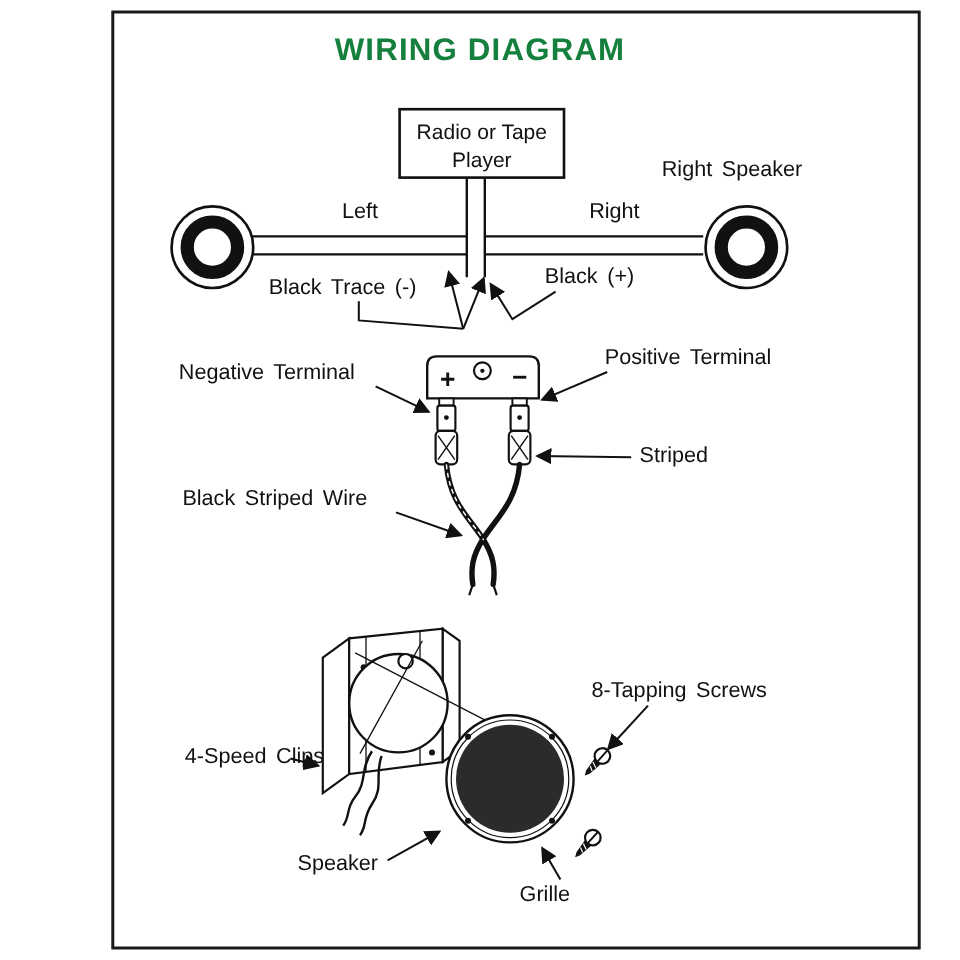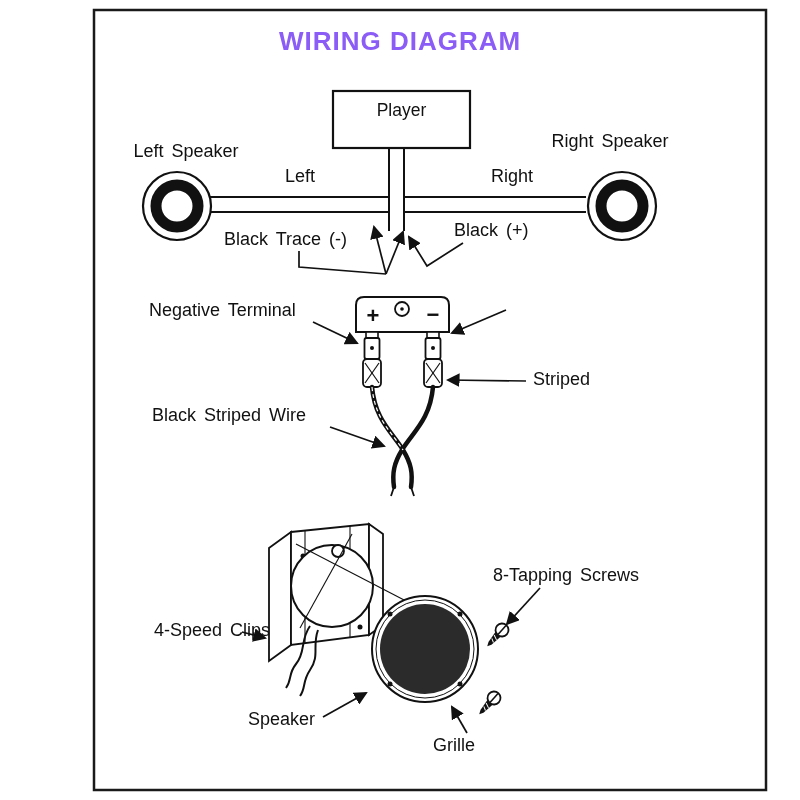--- a/index.html
+++ b/index.html
@@ -6,21 +6,21 @@
   html,body { background:#ffffff; }
   body {
     width:800px; height:800px;
     font-family:"Liberation Sans","DejaVu Sans",sans-serif;
     color:#111;
   }
   .page { position:relative; width:800px; height:800px; background:#fff; overflow:hidden; }
   svg.art { position:absolute; left:0; top:0; }
   .title {
     position:absolute; left:0; top:26px; width:800px;
-    text-align:center; font-size:26px; font-weight:700; letter-spacing:1px; color:#8b5cf6;
+    text-align:center; font-size:26px; font-weight:700; letter-spacing:1px; color:#15803d;
   }
   .lbl {
     position:absolute; font-size:18px; line-height:20px;
     white-space:nowrap; word-spacing:3px; color:#111;
   }
   .center { text-align:center; }
   .radio-text {
     position:absolute; left:333px; top:99px; width:137px;
     text-align:center; font-size:17.5px; line-height:23px; color:#111;
   }
@@ -160,31 +160,32 @@
       <line x1="242" y1="632" x2="265" y2="638" marker-end="url(#arr)"></line>
       <line x1="540" y1="588" x2="507" y2="624" marker-end="url(#arr)"></line>
       <line x1="323" y1="717" x2="366" y2="693" marker-end="url(#arr)"></line>
       <line x1="467" y1="733" x2="452" y2="707" marker-end="url(#arr)"></line>
     </g>
   </svg>
 
   <div class="title">WIRING DIAGRAM</div>
 
   <div class="radio-text">
+    <div>Radio or Tape</div>
     <div>Player</div>
   </div>
 
-  <div class="lbl center" style="left:110px; top:141px; width:152px;">Left Speaker</div>
   <div class="lbl center" style="left:534px; top:131px; width:152px;">Right Speaker</div>
   <div class="lbl center" style="left:272px; top:166px; width:56px;">Left</div>
   <div class="lbl center" style="left:484px; top:166px; width:56px;">Right</div>
   <div class="lbl" style="left:224px; top:229px;">Black Trace (-)</div>
   <div class="lbl" style="left:454px; top:220px;">Black (+)</div>
 
   <div class="lbl" style="left:149px; top:300px;">Negative Terminal</div>
+  <div class="lbl" style="left:504px; top:287px;">Positive Terminal</div>
   <div class="lbl" style="left:533px; top:369px;">Striped</div>
   <div class="lbl" style="left:152px; top:405px;">Black Striped Wire</div>
 
   <div class="sym" style="left:361px; top:303px;">+</div>
   <div class="sym" style="left:421px; top:302px;">−</div>
 
   <div class="lbl" style="left:122px; top:620px;margin-left:32px;">4-Speed Clips</div>
   <div class="lbl" style="left:493px; top:565px;">8-Tapping Screws</div>
   <div class="lbl" style="left:248px; top:709px;">Speaker</div>
   <div class="lbl" style="left:433px; top:735px;">Grille</div>

